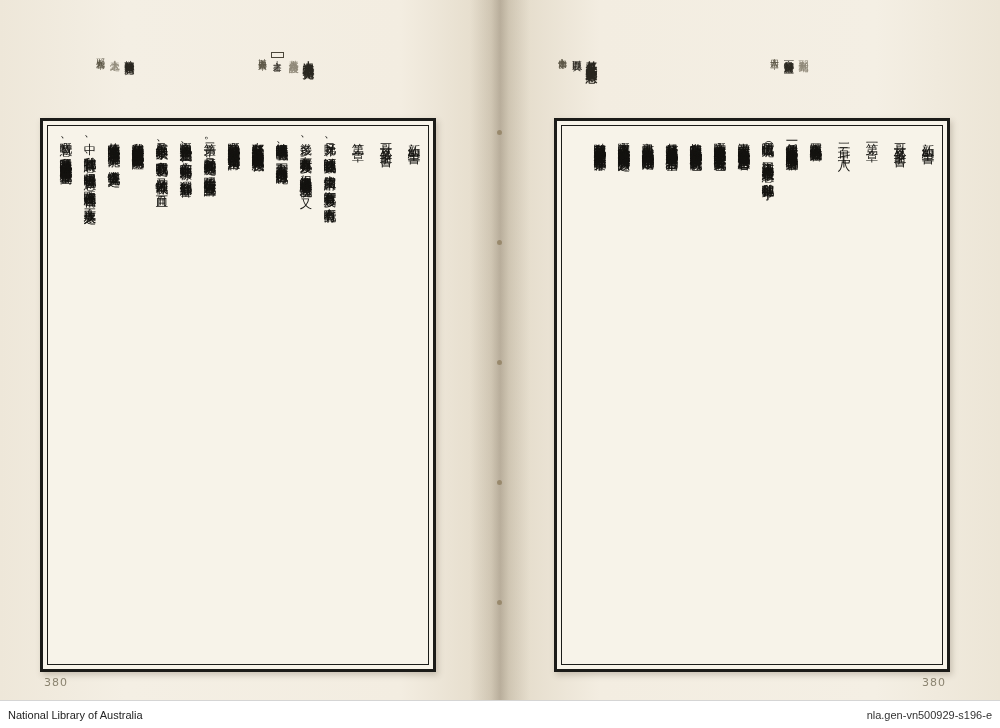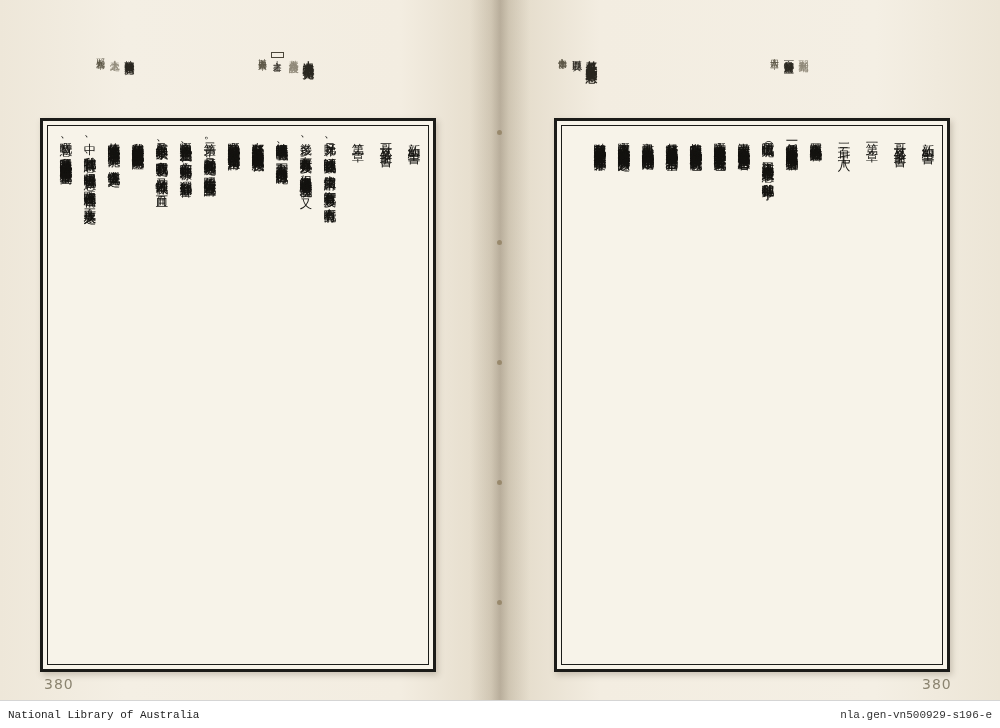--- a/index.html
+++ b/index.html
@@ -130,40 +130,40 @@
   .note.boxed {
     border: 1px solid #4b4639;
     padding: 1px 1px;
     font-size: 8.5px;
     color: #3c3830;
   }
 
   
   .folio {
     position: absolute;
-    font-size: 14px;
+    font-size: 11px;
     color: #8b8470;
     letter-spacing: 1px;
   }
 
   
   .footer {
     position: absolute;
     left: 0;
     bottom: 0;
     width: 1000px;
     height: 28px;
     background: #ffffff;
     border-top: 1px solid #d5d5d5;
     display: flex;
     align-items: center;
     justify-content: space-between;
     padding: 0 8px;
     box-sizing: border-box;
-    font-family: Liberation Mono, monospace;
+    font-family: Liberation Sans, sans-serif;
     font-size: 11px;
     color: #222222;
   }
   .footer .right { color: #333333; }
 </style>
 </head>
 <body>
 
 <div class="viewer">
 

